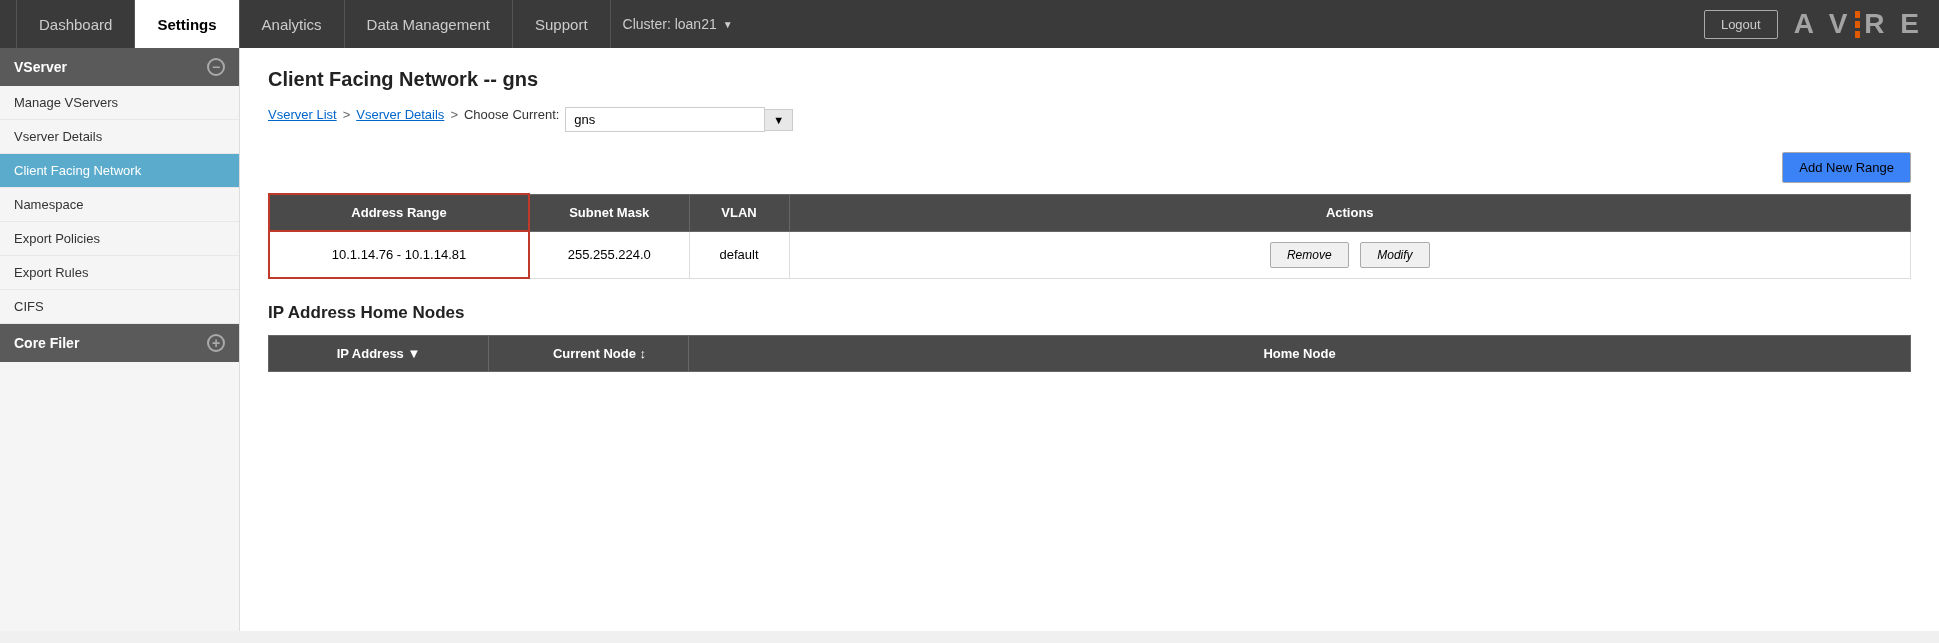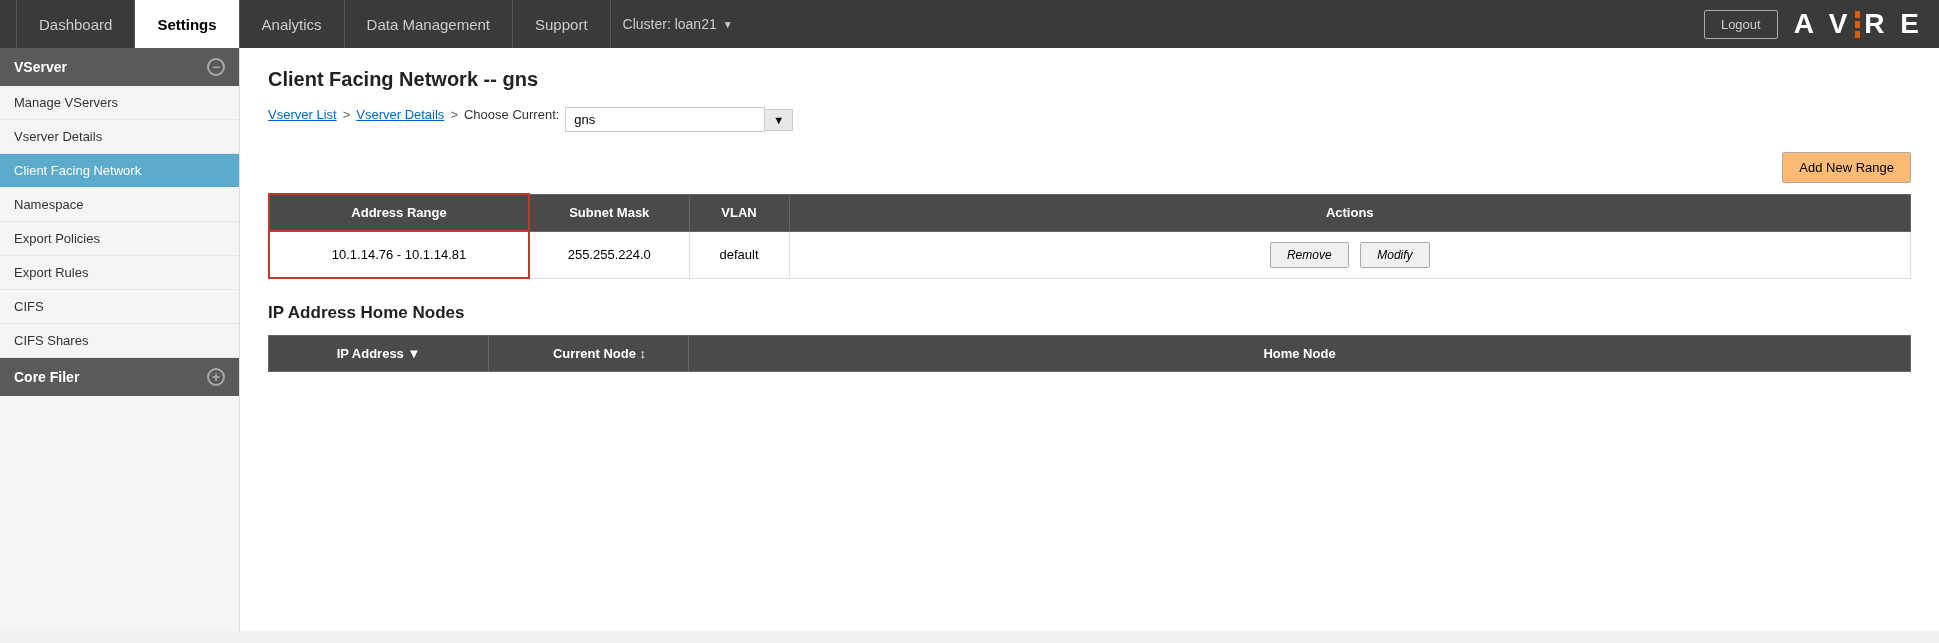--- a/index.html
+++ b/index.html
@@ -52,21 +52,21 @@
       color: #ccc;
       padding: 6px 16px;
       cursor: pointer;
       font-size: 13px;
       border-radius: 2px;
     }
 
     .avere-logo {
       display: flex;
       align-items: center;
-      color: #ffffff;
+      color: #a3a3a3;
       font-size: 28px;
       font-weight: bold;
       letter-spacing: 4px;
       gap: 0;
     }
     .avere-logo .logo-bar {
       display: flex;
       flex-direction: column;
       gap: 3px;
       margin: 0 4px;
@@ -173,21 +173,21 @@
       border: 1px solid #ccc;
       border-left: none;
       background: #e8e8e8;
       padding: 4px 8px;
       cursor: pointer;
       font-size: 11px;
     }
 
     .add-new-range-btn {
       float: right;
-      background: #fdba74;
+      background: #3b82f6;
       border: 1px solid #aaa;
       padding: 7px 16px;
       cursor: pointer;
       font-size: 13px;
       margin-bottom: 10px;
       border-radius: 2px;
     }
 
     
     .data-table {
@@ -281,21 +281,20 @@
         <span>VServer</span>
         <div class="icon-circle">−</div>
       </div>
       <div class="sidebar-item">Manage VServers</div>
       <div class="sidebar-item">Vserver Details</div>
       <div class="sidebar-item active">Client Facing Network</div>
       <div class="sidebar-item">Namespace</div>
       <div class="sidebar-item">Export Policies</div>
       <div class="sidebar-item">Export Rules</div>
       <div class="sidebar-item">CIFS</div>
-      <div class="sidebar-item">CIFS Shares</div>
       <div class="sidebar-section-header">
         <span>Core Filer</span>
         <div class="icon-circle">+</div>
       </div>
     </div>
 
   <div class="content">
     <h1 class="page-title">Client Facing Network -- gns</h1>
 
     <div class="breadcrumb">

